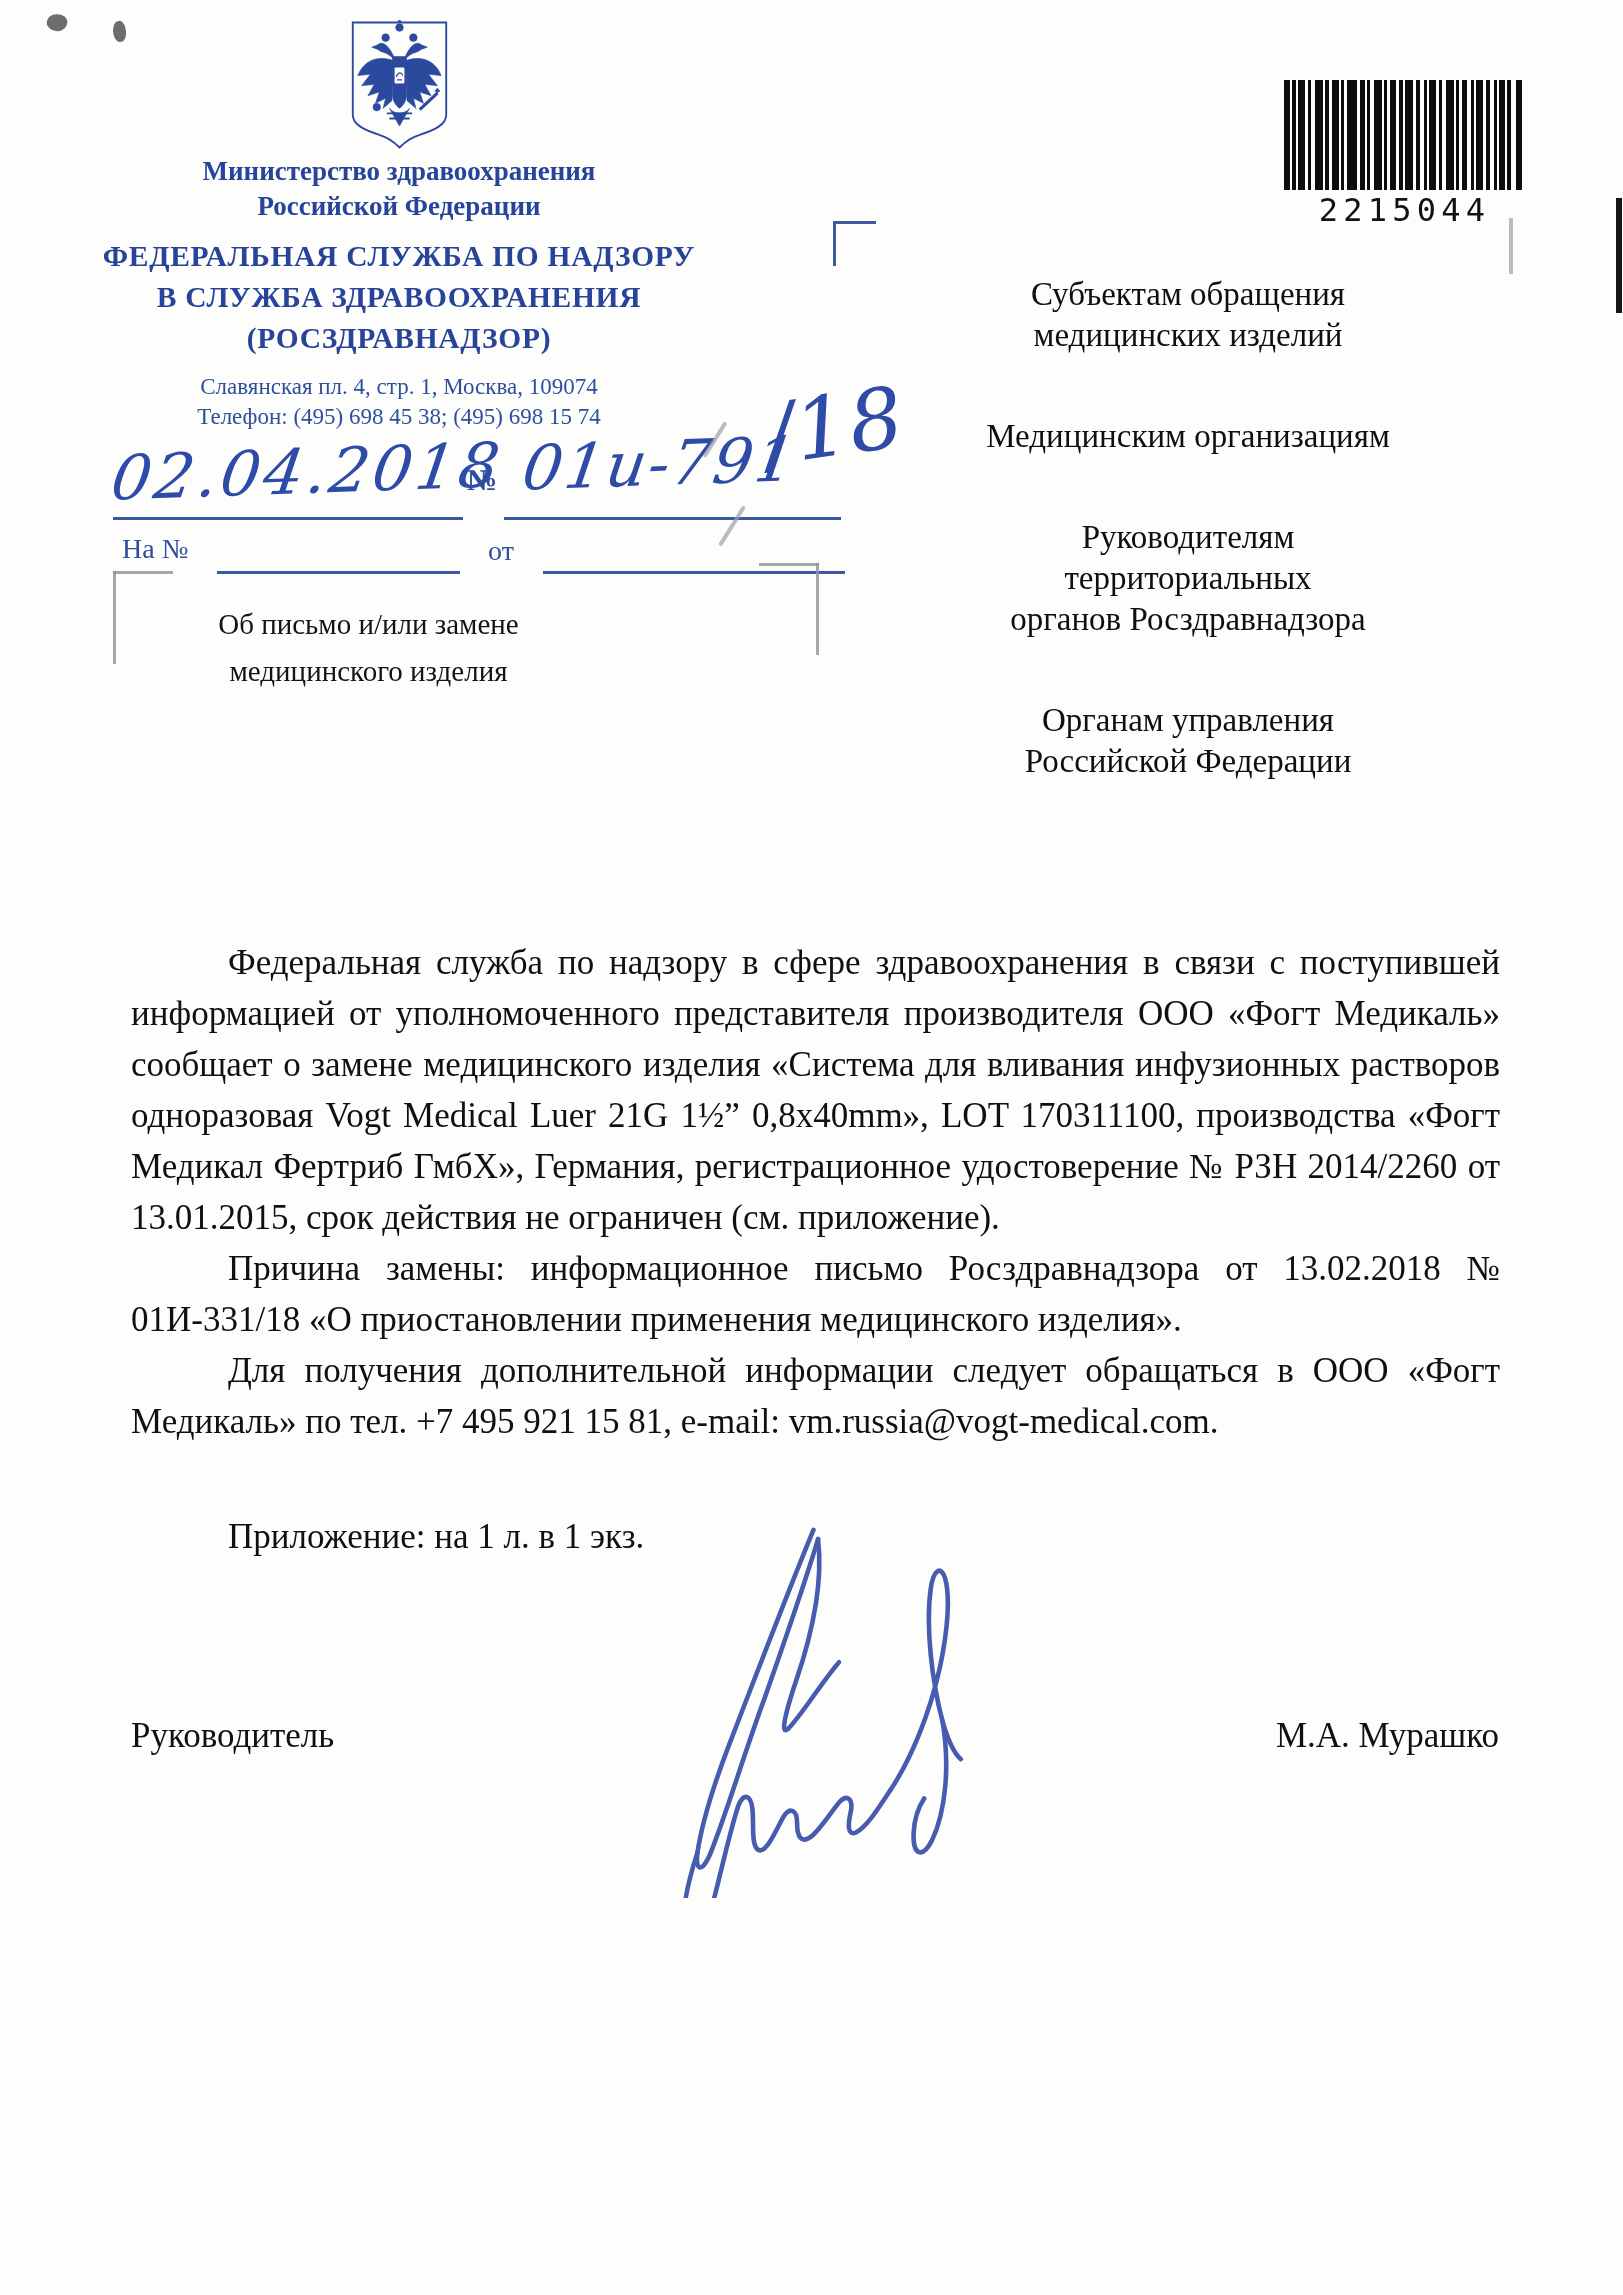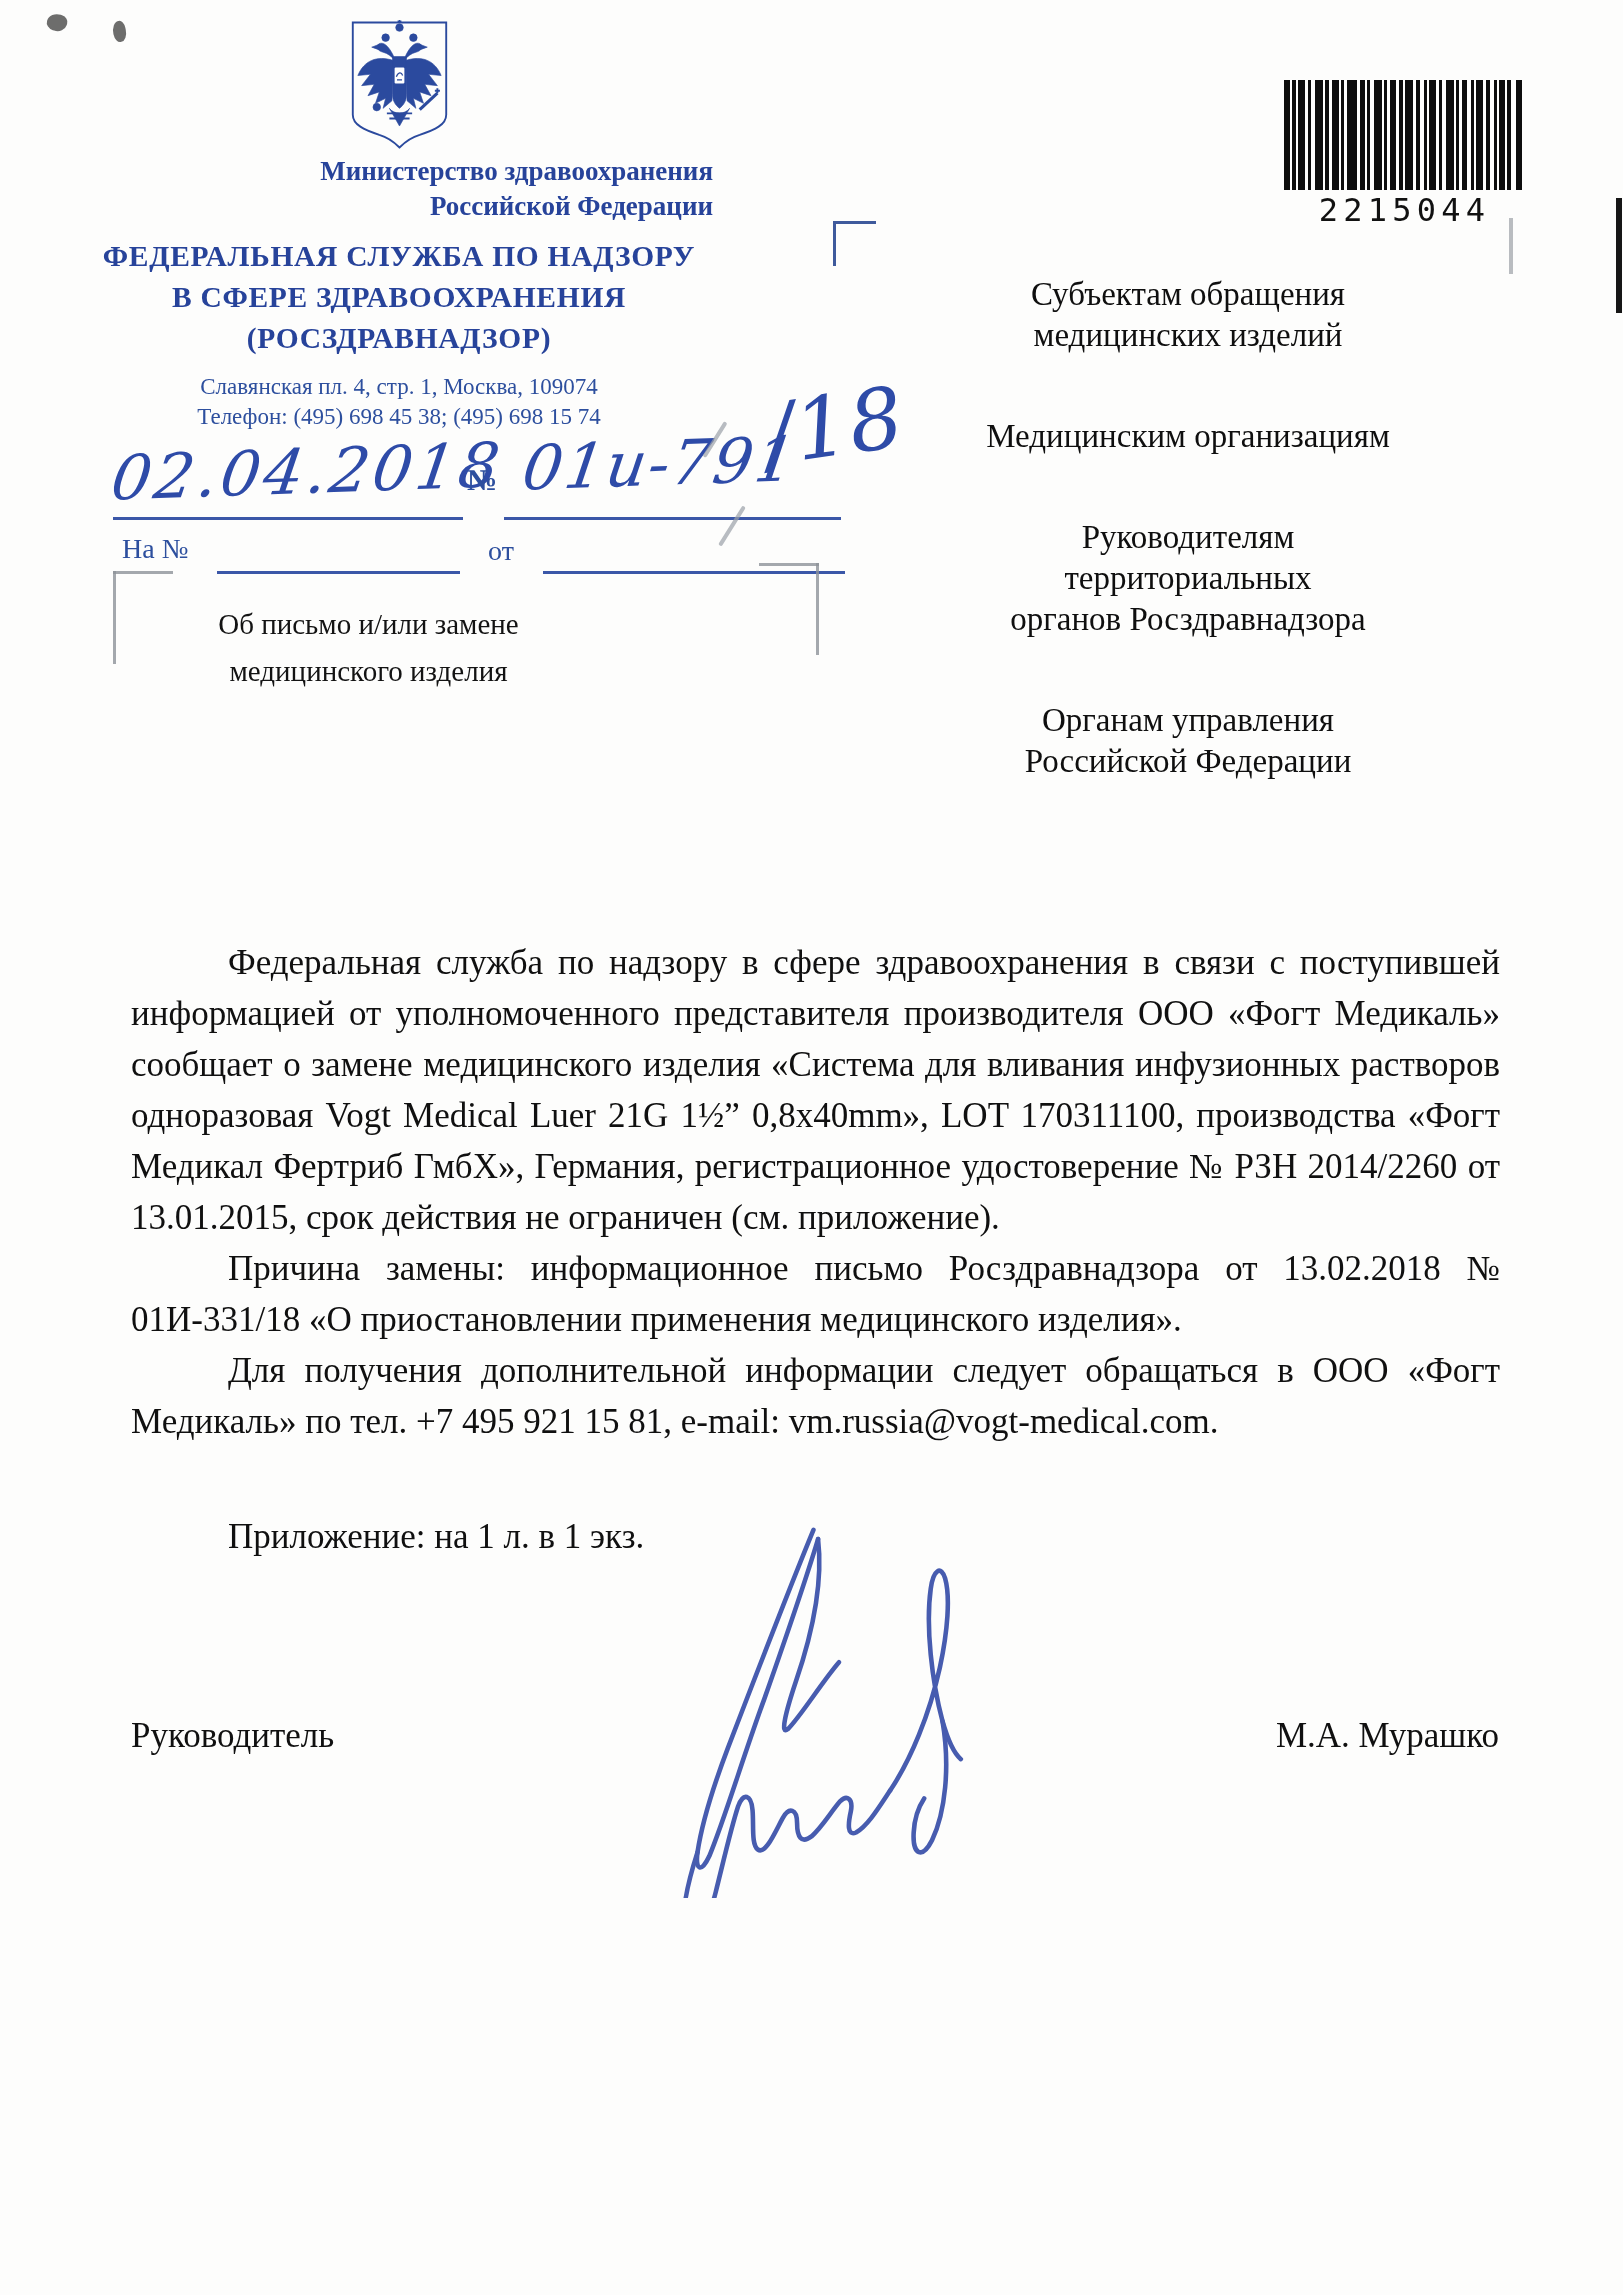--- a/index.html
+++ b/index.html
@@ -9,21 +9,21 @@
     margin:0 auto;
     background:#fdfdfc;
     overflow:hidden;
     font-family:"Liberation Serif","DejaVu Serif",serif;
     color:#141414;
   }
   .abs{position:absolute;}
 
   
   .hdr-col{left:85px;top:154px;width:628px;text-align:center;}
-  .ministry{font-weight:bold;color:#27439a;font-size:27px;line-height:35px;text-align:right;}
+  .ministry{font-weight:bold;color:#27439a;font-size:27px;line-height:35px;}
   .service{font-weight:bold;color:#27439a;font-size:29.5px;line-height:41px;margin-top:11.8px;letter-spacing:0.7px;}
   .addr{color:#2d4f9e;font-size:23px;line-height:30px;margin-top:13px;}
 
   
   .emblem{left:349px;top:17px;width:101px;height:136px;}
 
   
   .barcode{left:1284px;top:80px;width:241px;height:139px;}
   .bc-bars{display:flex;height:110px;align-items:stretch;}
   .bc-bar{background:#0d0d0d;height:100%;flex:0 0 auto;}
@@ -98,21 +98,21 @@
     <path d="M75,92 C78,84 83,84 85,90 M76,97 h8" stroke="#2b4a9e" stroke-width="2" fill="none"></path>
   </svg>
 
   <div class="abs hdr-col">
     <div class="ministry">
       <div>Министерство здравоохранения</div>
       <div>Российской Федерации</div>
     </div>
     <div class="service">
       <div>ФЕДЕРАЛЬНАЯ СЛУЖБА ПО НАДЗОРУ</div>
-      <div>В СФЕРЕ ЗДРАВООХРАНЕНИЯ</div>
+      <div>В СЛУЖБА ЗДРАВООХРАНЕНИЯ</div>
       <div>(РОСЗДРАВНАДЗОР)</div>
     </div>
     <div class="addr">
       <div>Славянская пл. 4, стр. 1, Москва, 109074</div>
       <div>Телефон: (495) 698 45 38; (495) 698 15 74</div>
     </div>
   </div>
 
   <div class="abs barcode">
     <div class="bc-bars">

